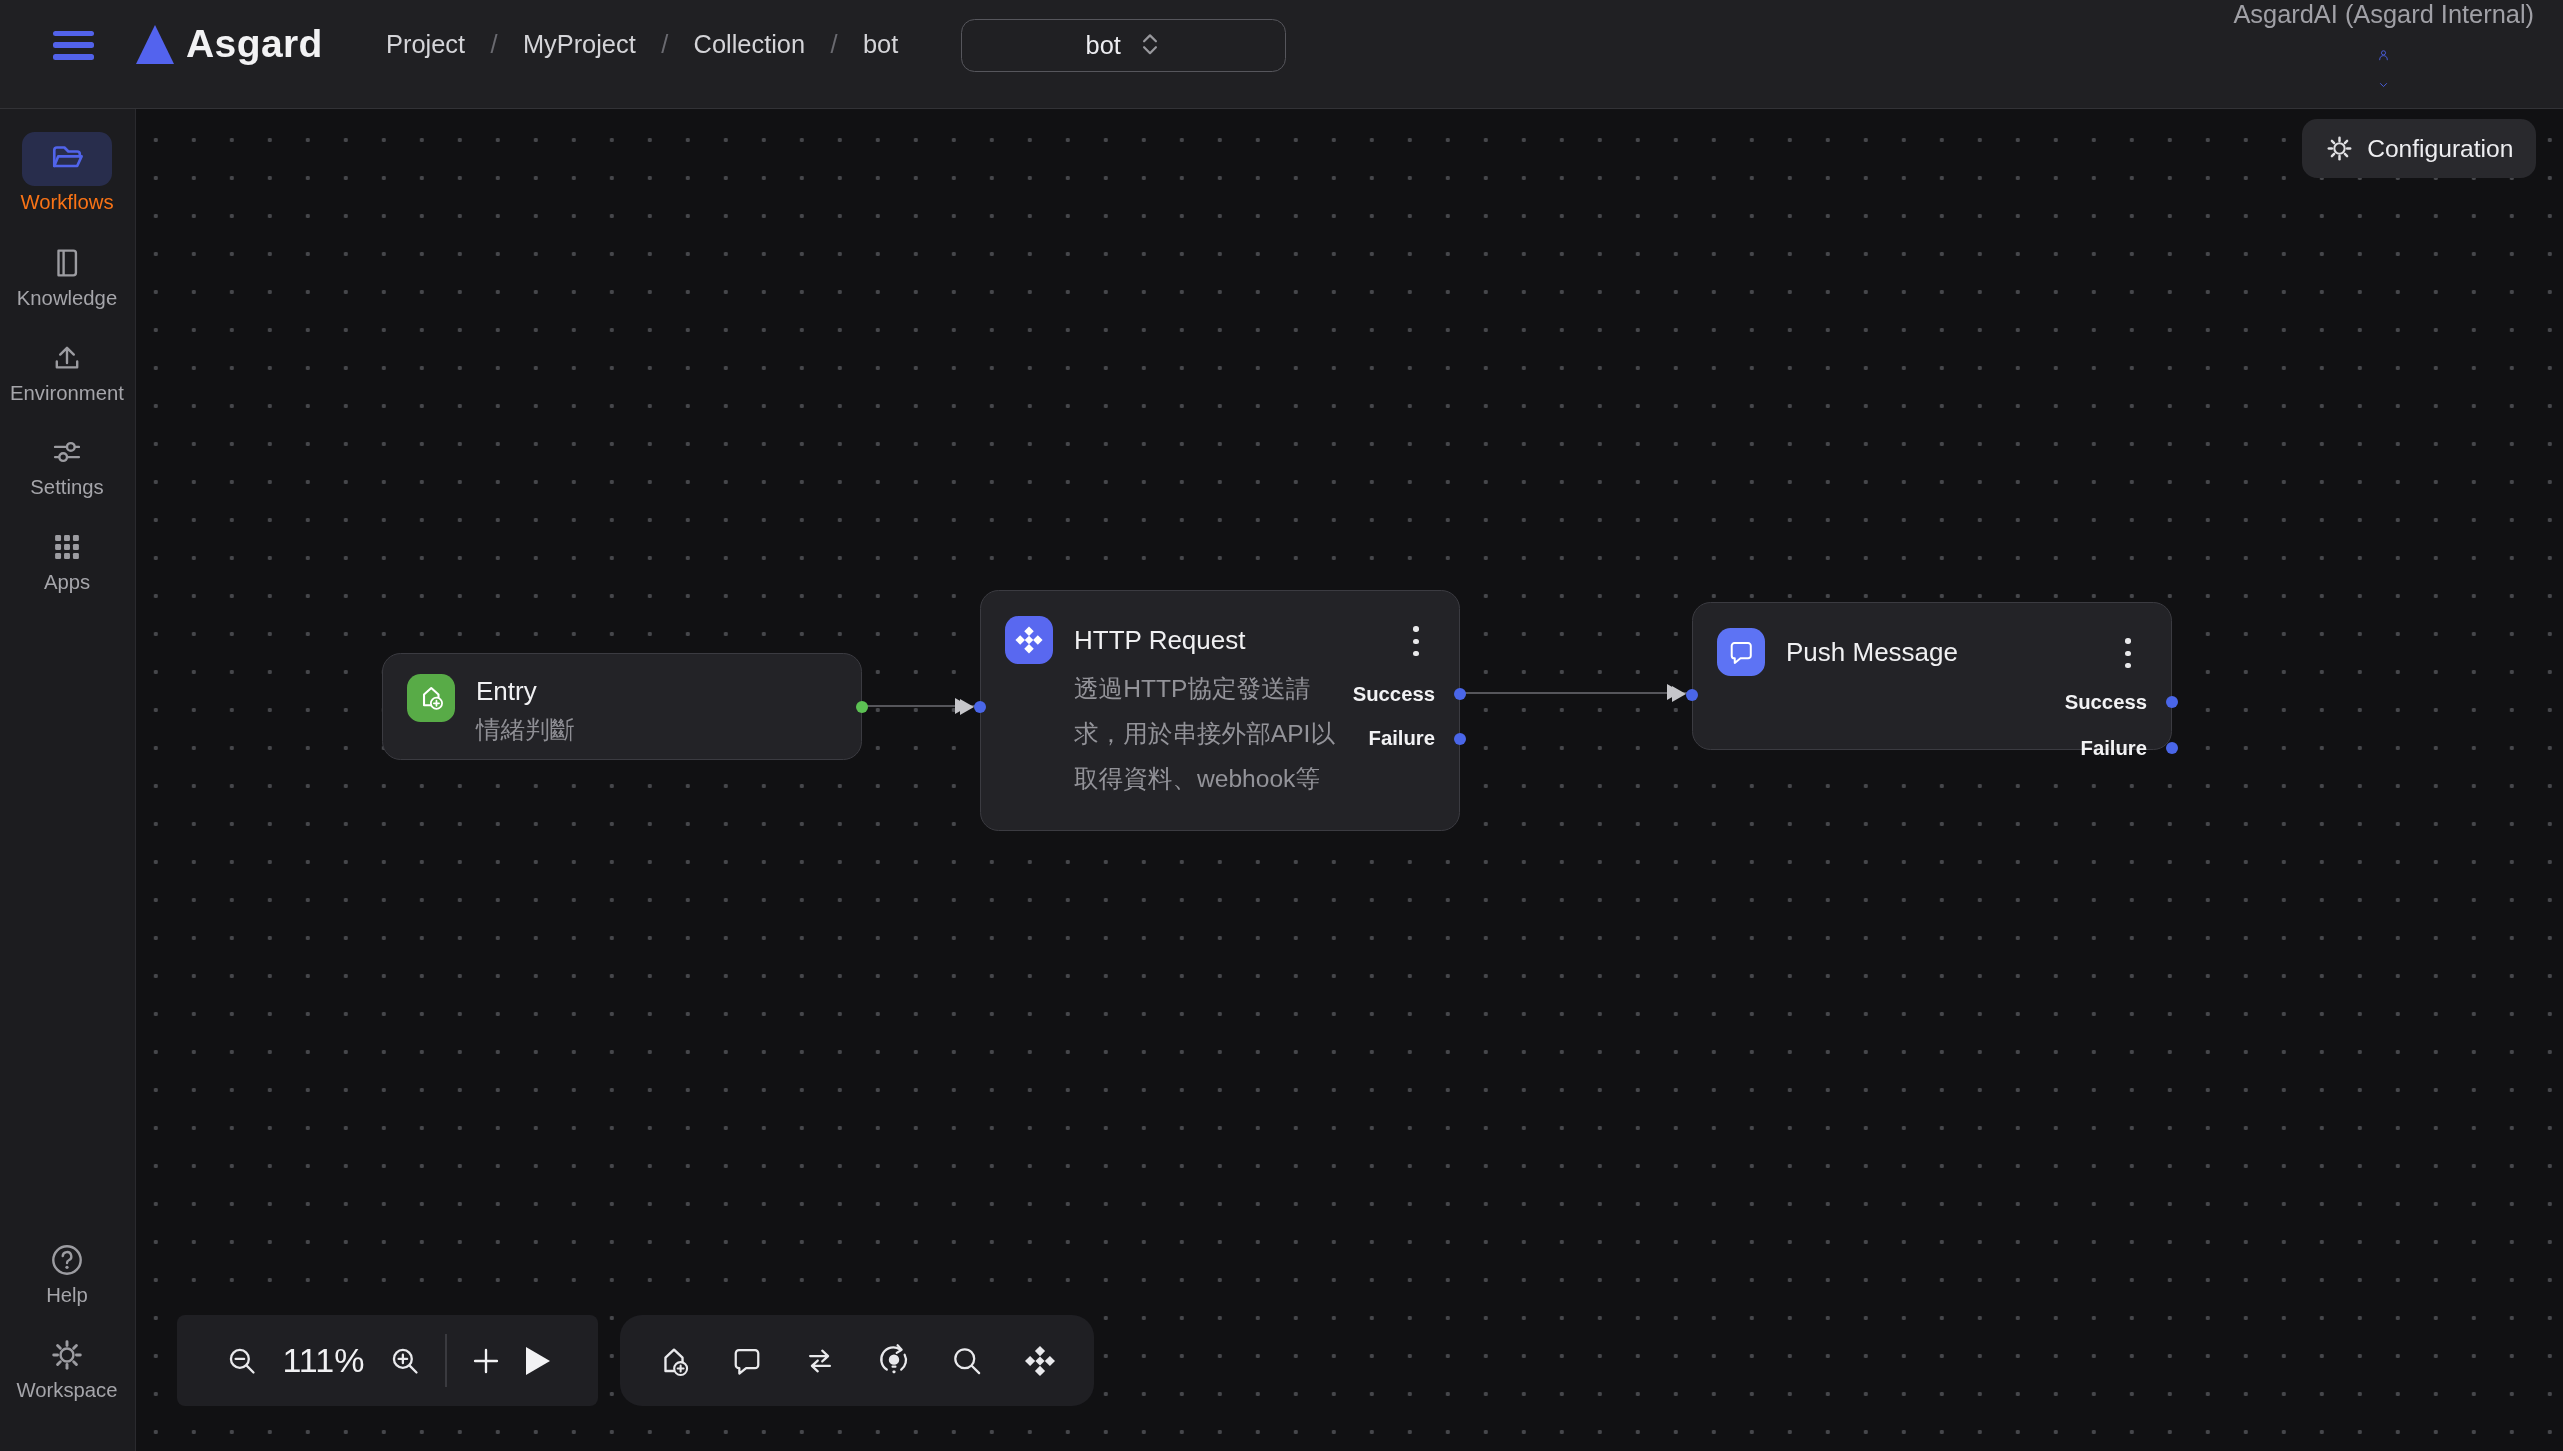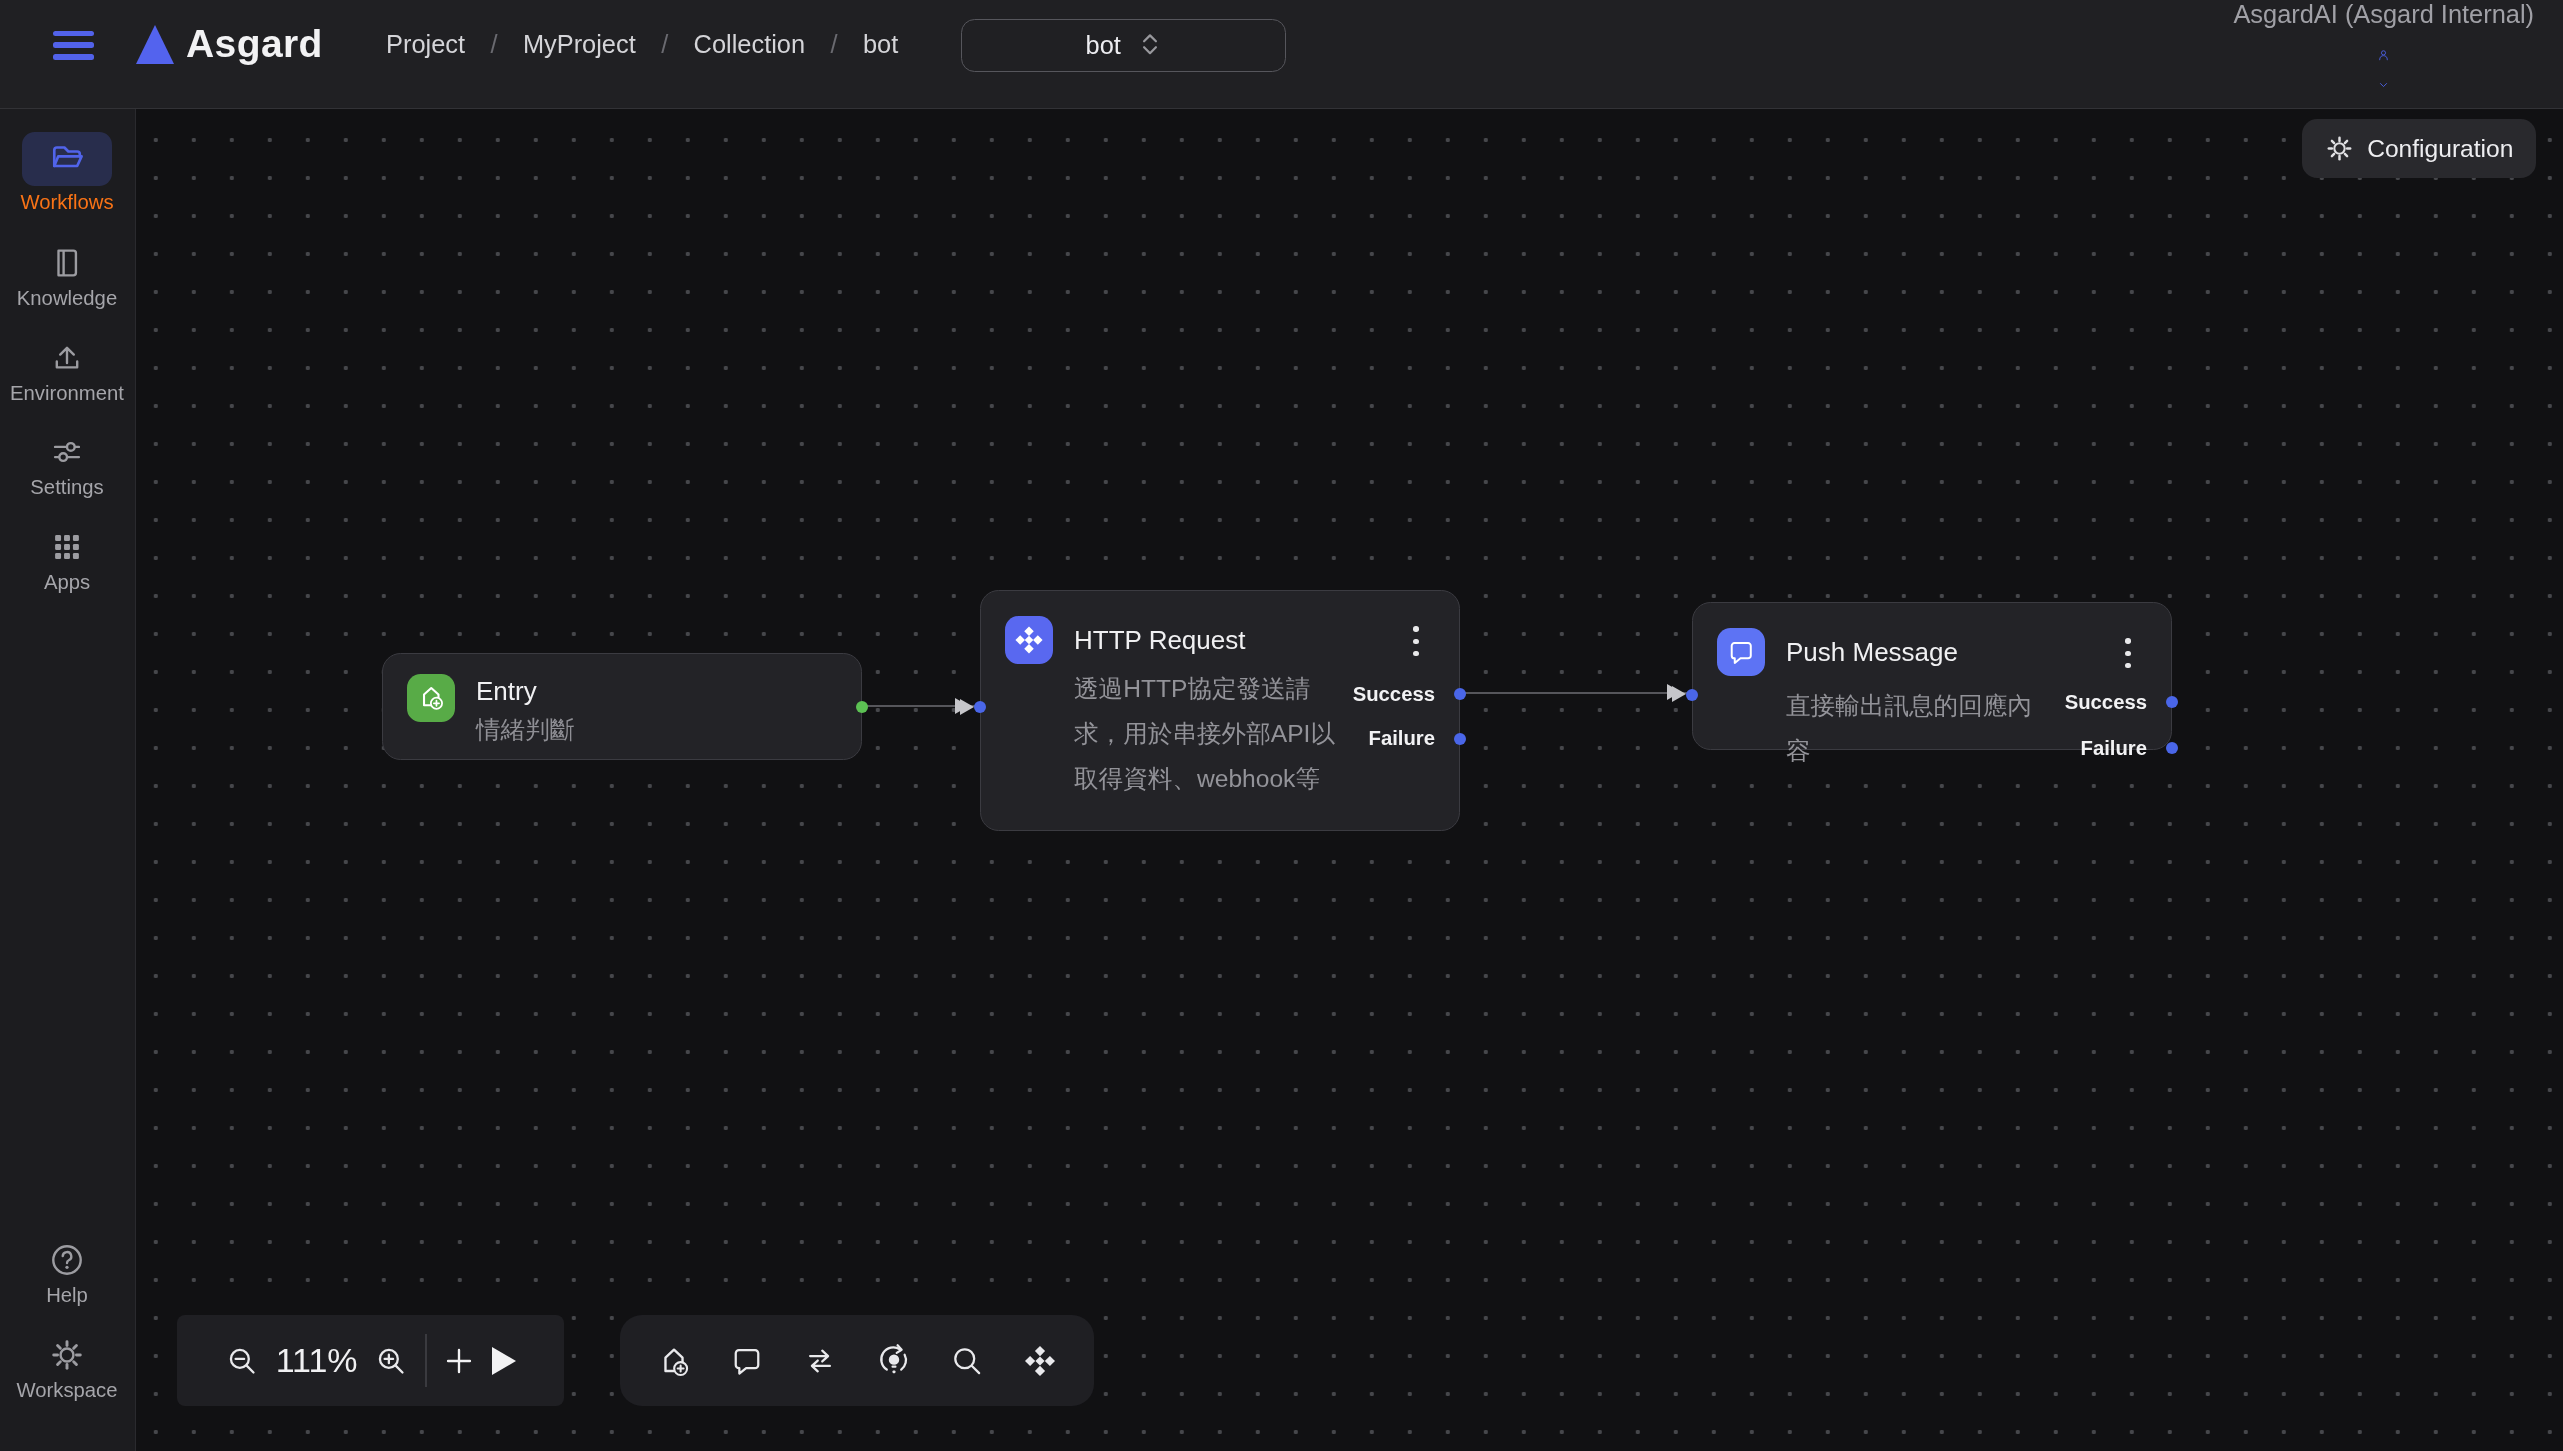--- a/index.html
+++ b/index.html
@@ -73,21 +73,21 @@
 
   
   .edge { position:absolute; height:2.1px; background:#56565b; }
   .edge-arrow { position:absolute; width:0; height:0;
     border-top:8.5px solid transparent; border-bottom:8.5px solid transparent;
     border-left:14.4px solid #c6c6ca; }
 
   
   .toolbar { position:absolute; top:1225px; height:91px; border-radius:22px;
     background:#1f1f23; display:flex; align-items:center; }
-  .tb-zoom { left:41px; width:387px; justify-content:space-between; padding:0 48px;border-radius:8px; }
+  .tb-zoom { left:41px; width:421px; justify-content:space-between; padding:0 48px;border-radius:8px; }
   .tb-nodes { left:484px; width:474px; justify-content:space-around; padding:0 17px; }
   .zoom-val { color:#f0f0f2; font-size:34px; }
   .tb-divider { width:1.7px; height:53px; background:#3a3a3f; }
   .play-tri { width:0; height:0; border-top:14.4px solid transparent;
     border-bottom:14.4px solid transparent; border-left:24px solid #f2f2f4; cursor:pointer; }
   .tbtn { display:flex; align-items:center; justify-content:center; cursor:pointer; }
 </style>
 </head>
 <body>
 
@@ -295,21 +295,20 @@
         <svg width="30.5" height="30.5" viewBox="0 0 40 40">
           <path d="M12 8 h17 a3.5 3.5 0 0 1 3.5 3.5 v13 a3.5 3.5 0 0 1 -3.5 3.5 H19 l-7.5 6 v-6 h-0.5 a3.5 3.5 0 0 1 -3.5 -3.5 v-13 A3.5 3.5 0 0 1 11 8 Z" fill="none" stroke="#fff" stroke-width="2.6" stroke-linejoin="round"></path>
         </svg>
       </div>
       <div class="node-title" style="top:34px;">Push Message</div>
       <div class="kebab">
           <i></i>
           <i></i>
           <i></i>
         </div>
-      <div class="node-desc" style="top:80px;">直接輸出訊息的回應內容</div>
       <div class="port-label" style="top:88px;">Success</div>
       <div class="port-label" style="top:134px;">Failure</div>
       <div class="in-arrow" style="top:83px;"></div>
       <div class="port blue" style="left:-6.8px; top:86px;"></div>
       <div class="port blue" style="right:-6.8px; top:93px;"></div>
       <div class="port blue" style="right:-6.8px; top:139px;"></div>
     </div>
 
     <div class="toolbar tb-zoom">
       <div class="tbtn">

